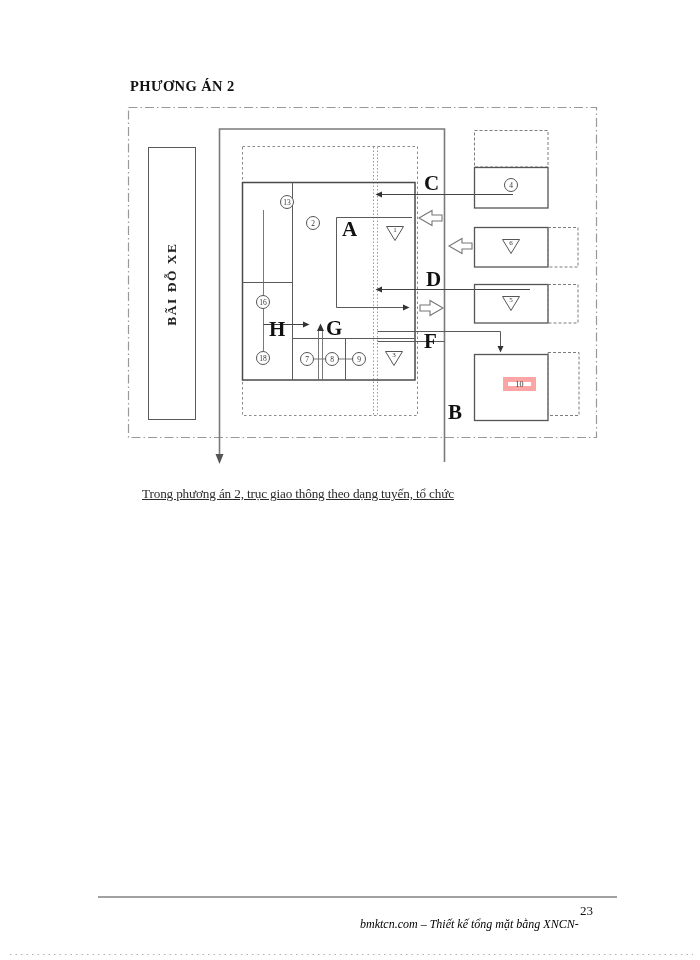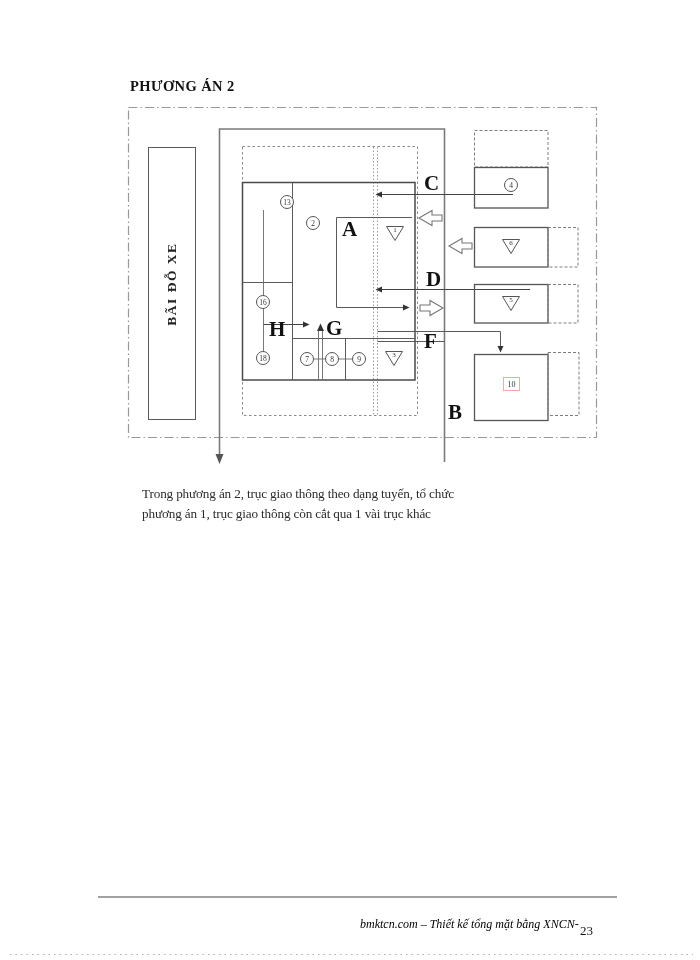--- a/index.html
+++ b/index.html
@@ -10,24 +10,24 @@
   .parking{width:48px;height:273px;border:1.5px solid #5a5a5a;box-sizing:border-box;
            display:flex;align-items:center;justify-content:center;background:#fff;}
   .parking span{transform:rotate(-90deg);white-space:nowrap;font-size:13.5px;
                 font-weight:bold;letter-spacing:1.5px;color:#222;}
   .ltr{font-weight:bold;font-size:21px;line-height:1;color:#111;}
   .circ{width:14px;height:14px;border:1px solid #555;border-radius:50%;box-sizing:border-box;
         display:flex;align-items:center;justify-content:center;font-size:7.5px;color:#333;background:#fff;}
   .tri{width:20px;height:17px;}
   .tri svg{position:absolute;left:0;top:0;}
   .tri .tri-n{position:absolute;left:0;right:0;top:1px;text-align:center;font-size:7px;color:#333;}
-  .sq{width:17px;height:14px;border:1px solid #fca5a5;box-sizing:border-box;background:#fff;
+  .sq{width:33px;height:14px;border:5px solid #fca5a5;box-sizing:border-box;background:#fff;
       display:flex;align-items:center;justify-content:center;font-size:8px;color:#333;}
   .para{font-size:13.2px;line-height:19.5px;color:#2b2b2b;letter-spacing:-.15px;}
-  .para div{white-space:nowrap;}
+  .para div{white-space:nowrap;text-decoration:underline;}
   .footer-src{font-style:italic;font-size:12px;color:#000000;white-space:nowrap;margin-top:17px;}
   .footer-pg{font-size:13px;color:#111;}
   svg{display:block;}
 </style>
 </head>
 <body>
 
 <div class="sheet">
 
   <svg class="abs" style="left:0;top:0;" width="700" height="960">
@@ -177,19 +177,18 @@
       </svg>
     <span class="tri-n">5</span>
   </div>
 
   <div class="abs sq" style="left:503px;top:377px;">
       <span>10</span>
     </div>
 
   <div class="abs para" style="left:142px;top:484px;">
     <div>Trong phương án 2, trục giao thông theo dạng tuyến, tổ chức</div>
-    <div>phương án 1, trục giao thông còn cắt qua 1 vài trục khác</div>
   </div>
 
   <div class="abs footer-src" style="left:360px;top:900px;">bmktcn.com – Thiết kế tổng mặt bằng XNCN-</div>
-  <div class="abs footer-pg" style="left:580px;top:903px;margin-top:20px;">23</div>
+  <div class="abs footer-pg" style="left:580px;top:903px;">23</div>
 
 </div>
 
 </body></html>

